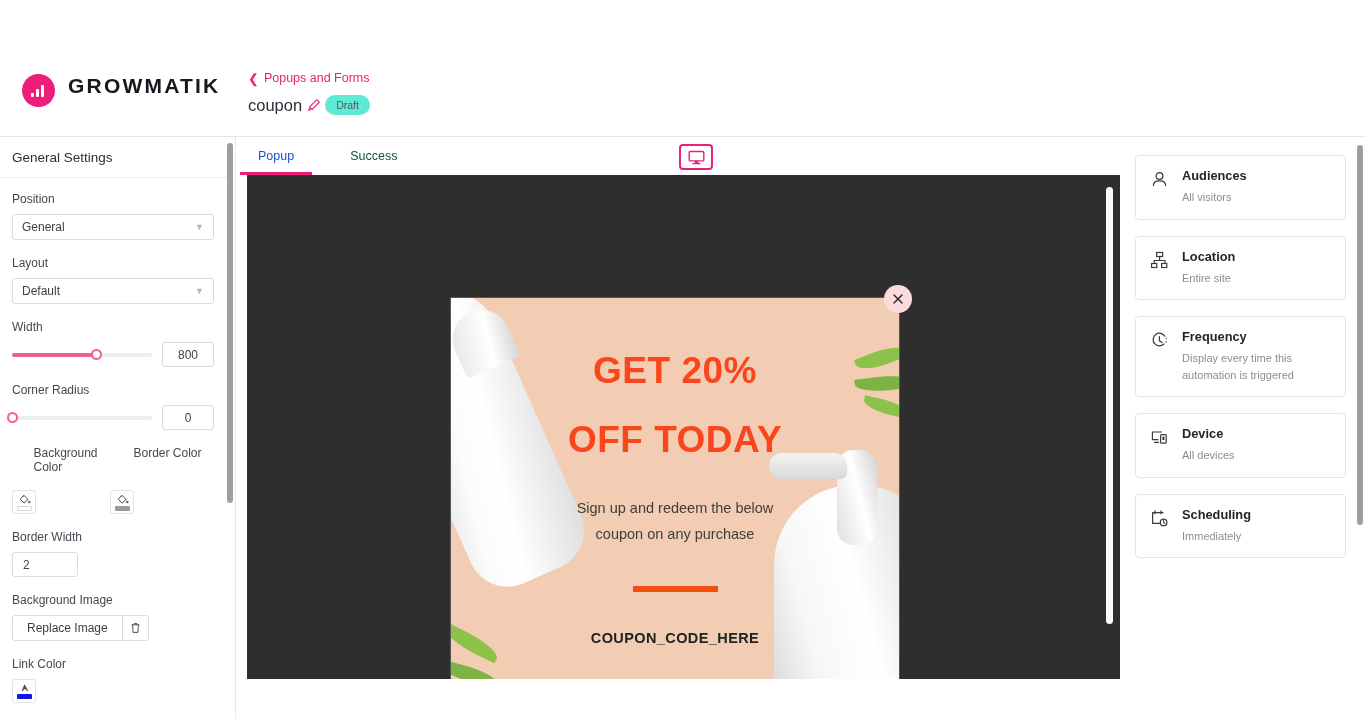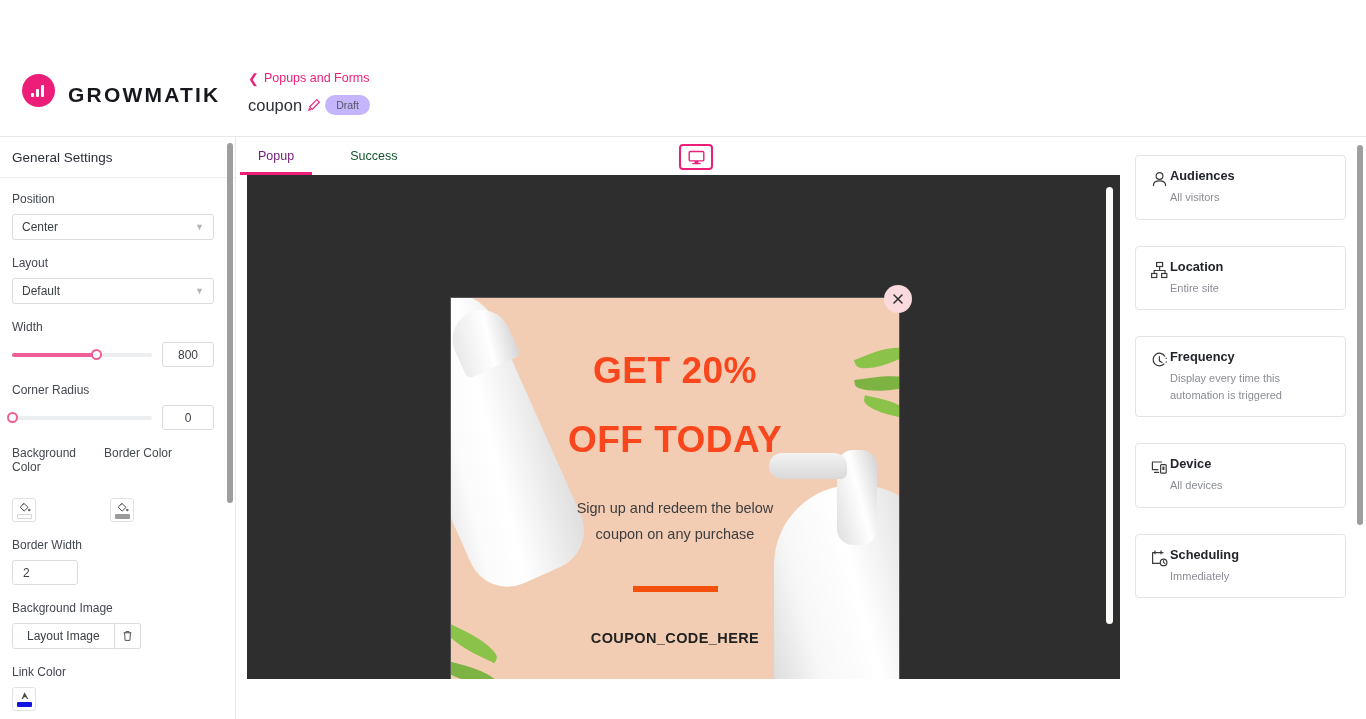--- a/index.html
+++ b/index.html
@@ -10,21 +10,21 @@
   }
   body { position: relative; }
 
   
   .topbar {
     position: absolute; left: 0; top: 61px; width: 1366px; height: 76px;
     background: #fff; border-bottom: 1px solid #e8e8e8;
   }
   .logo-wrap {
     position: absolute; left: 22px; top: 13px;
-    display: flex; align-items: flex-end; gap: 13px;
+    display: flex; align-items: flex-start; gap: 13px;
   }
   .logo-mark {
     width: 33px; height: 33px; border-radius: 50%;
     background: #ec1e79; position: relative;
   }
   .logo-bars { position: absolute; left: 9px; bottom: 10px; display: flex; align-items: flex-end; gap: 2px; }
   .logo-bars i { display: block; width: 3px; background: #fff; border-radius: 1px; }
   .logo-bars i:nth-child(1) { height: 4px; }
   .logo-bars i:nth-child(2) { height: 8px; }
   .logo-bars i:nth-child(3) { height: 12px; }
@@ -37,21 +37,21 @@
     display: flex; align-items: center; gap: 5px;
     color: #ec1e79; font-size: 12.5px; cursor: pointer;
   }
   .breadcrumb .chev { font-size: 13px; line-height: 1; }
   .title-row {
     display: flex; align-items: center; gap: 4px; margin-top: 10px;
   }
   .doc-title { font-size: 16.5px; color: #2b2f38; }
   .pencil-icon { width: 15px; height: 15px; display: block; cursor: pointer; }
   .draft-badge {
-    background: #c4b5fd; color: #55585f; font-size: 10.5px;
+    background: #5eead4; color: #55585f; font-size: 10.5px;
     padding: 4px 11px; border-radius: 11px;
   }
 
   .device-toggle {
     position: absolute; left: 646px; top: 83px;
     display: flex; border-radius: 4px; overflow: visible;
   }
   .dev-btn {
     width: 34px; height: 26px; display: flex; align-items: center; justify-content: center;
     border: 1px solid #e2e2e2; background: #fff; cursor: pointer;
@@ -117,21 +117,21 @@
   .slider .knob {
     position: absolute; top: -4px; width: 11px; height: 11px; border-radius: 50%;
     background: #fff; border: 2px solid #ee5f96; cursor: pointer;
   }
   .num-box {
     width: 52px; height: 25px; border: 1px solid #dcdcdc; border-radius: 3px;
     display: flex; align-items: center; justify-content: center;
     font-size: 12px; color: #3a3e45; background: #fff;
   }
   .num-box.small { width: 66px; justify-content: flex-start; padding-left: 10px; }
-  .two-col { display: flex; gap: 4px; margin-bottom: 16px; }
+  .two-col { display: flex; gap: 12px; margin-bottom: 8px; justify-content: center; }
   .two-col .field-label:first-child { width: 88px; }
   .swatch-row { display: flex; gap: 74px; margin-bottom: 16px; }
   .swatch-btn {
     width: 24px; height: 24px; border: 1px solid #e2e2e2; border-radius: 3px;
     display: flex; flex-direction: column; align-items: center; justify-content: center;
     gap: 1px; cursor: pointer; background: #fff;
   }
   .swatch-bar { width: 15px; height: 5px; border-radius: 1px; }
   .replace-row { display: flex; margin-bottom: 16px; }
   .replace-btn {
@@ -152,21 +152,21 @@
   
   .center {
     position: absolute; left: 236px; top: 137px; width: 884px; height: 582px;
     background: #fff;
   }
   .tabs { display: flex; height: 38px; padding-left: 18px; gap: 48px; }
   .tab {
     display: flex; align-items: center; font-size: 12.5px;
     color: #14532d; cursor: pointer; position: relative; padding: 0 4px;
   }
-  .tab.active { color: #701a75; }
+  .tab.active { color: #1d4ed8; }
   .tab.active::after {
     content: ""; position: absolute; left: -14px; right: -14px; bottom: 0;
     height: 3px; background: #ec1e79;
   }
   .canvas {
     position: absolute; left: 11px; top: 38px; width: 873px; height: 504px;
     background: #2e2e2e; overflow: hidden;
   }
   .canvas-scroll {
     position: absolute; right: 7px; top: 12px; width: 7px; height: 437px;
@@ -239,21 +239,21 @@
     align-items: center; justify-content: center; cursor: pointer; z-index: 5;
   }
 
   
   .right-panel {
     position: absolute; left: 1120px; top: 137px; width: 246px; height: 582px;
     background: #fff; padding: 18px 20px 0 15px; overflow: hidden;
   }
   .card {
     border: 1px solid #e4e4e4; border-radius: 4px; padding: 12px 14px 13px 14px;
-    margin-bottom: 26px; display: flex; gap: 0; cursor: pointer; background: #fff;
+    margin-bottom: 16px; display: flex; gap: 12px; cursor: pointer; background: #fff;
   }
   .card-icon { width: 20px; flex: 0 0 20px; padding-top: 2px; }
   .card-title { font-size: 12.8px; font-weight: bold; color: #22252b; }
   .card-sub { font-size: 11px; color: #8a8d93; margin-top: 6px; line-height: 1.5; }
   .right-scroll {
     position: absolute; right: 3px; top: 8px; width: 6px; height: 380px;
     background: #9e9e9e; border-radius: 3px; cursor: pointer;
   }
 </style>
 </head>
@@ -325,21 +325,21 @@
     <button class="btn-primary">Publish</button>
   </div>
 </div>
 
 <div class="left-panel">
   <div class="panel-head">General Settings</div>
   <div class="panel-body">
 
     <div class="field-label">Position</div>
     <div class="select-box">
-      <span>Center</span>
+      <span>General</span>
       <span class="caret">▼</span>
     </div>
 
     <div class="field-label">Layout</div>
     <div class="select-box">
       <span>Default</span>
       <span class="caret">▼</span>
     </div>
 
     <div class="field-label">Width</div>
@@ -383,21 +383,21 @@
         </svg>
         <div class="swatch-bar" id="border-swatch" style="background: rgb(154, 154, 154);"></div>
       </div>
     </div>
 
     <div class="field-label">Border Width</div>
     <div class="num-box small" style="margin-bottom:16px;">2</div>
 
     <div class="field-label">Background Image</div>
     <div class="replace-row">
-      <div class="replace-btn">Layout Image</div>
+      <div class="replace-btn">Replace Image</div>
       <div class="trash-btn">
         <svg width="11" height="12" viewBox="0 0 11 12">
           <path d="M1.6 2.8h7.8M4 2.8V1.6h3v1.2M2.6 2.8l.5 7.6h4.8l.5-7.6" fill="none" stroke="#4a4a4a" stroke-width="0.95" stroke-linejoin="round"></path>
         </svg>
       </div>
     </div>
 
     <div class="field-label">Link Color</div>
     <div class="swatch-btn">
       <svg width="11" height="10" viewBox="0 0 11 10">

